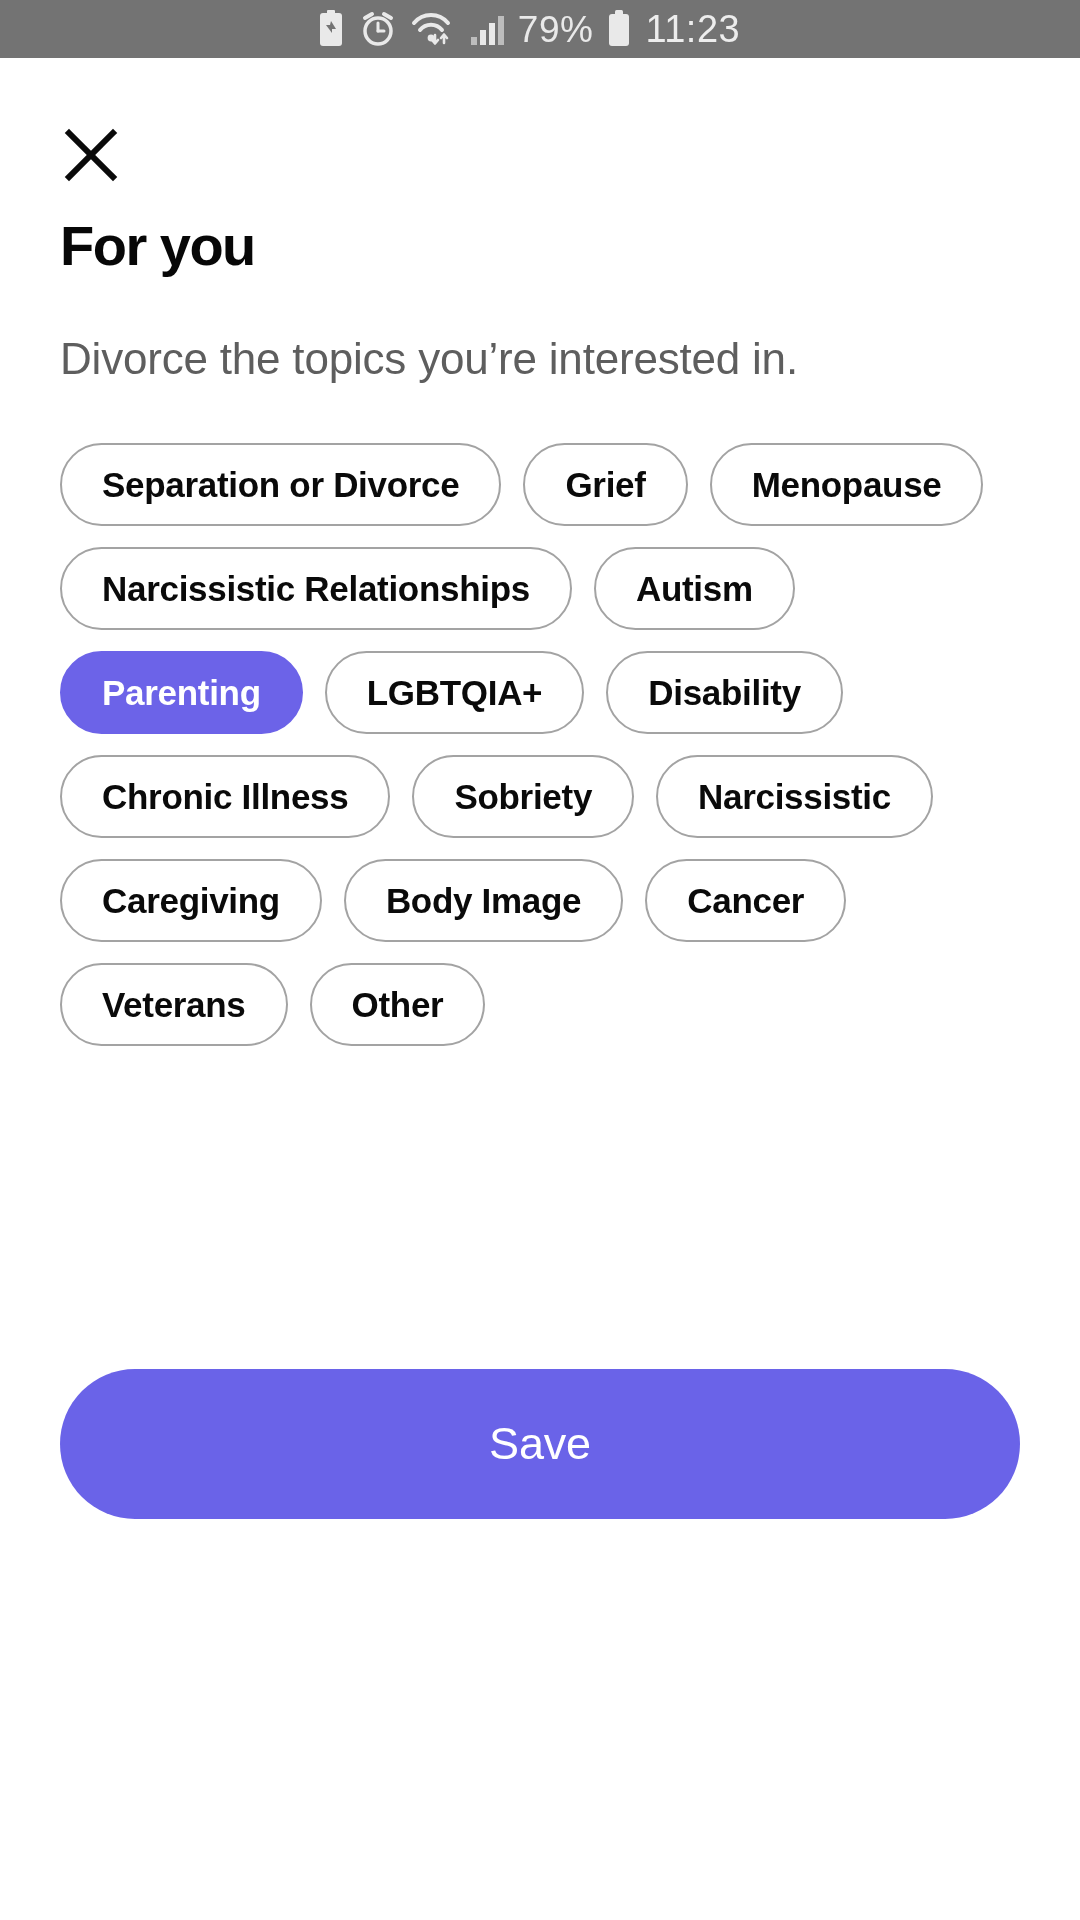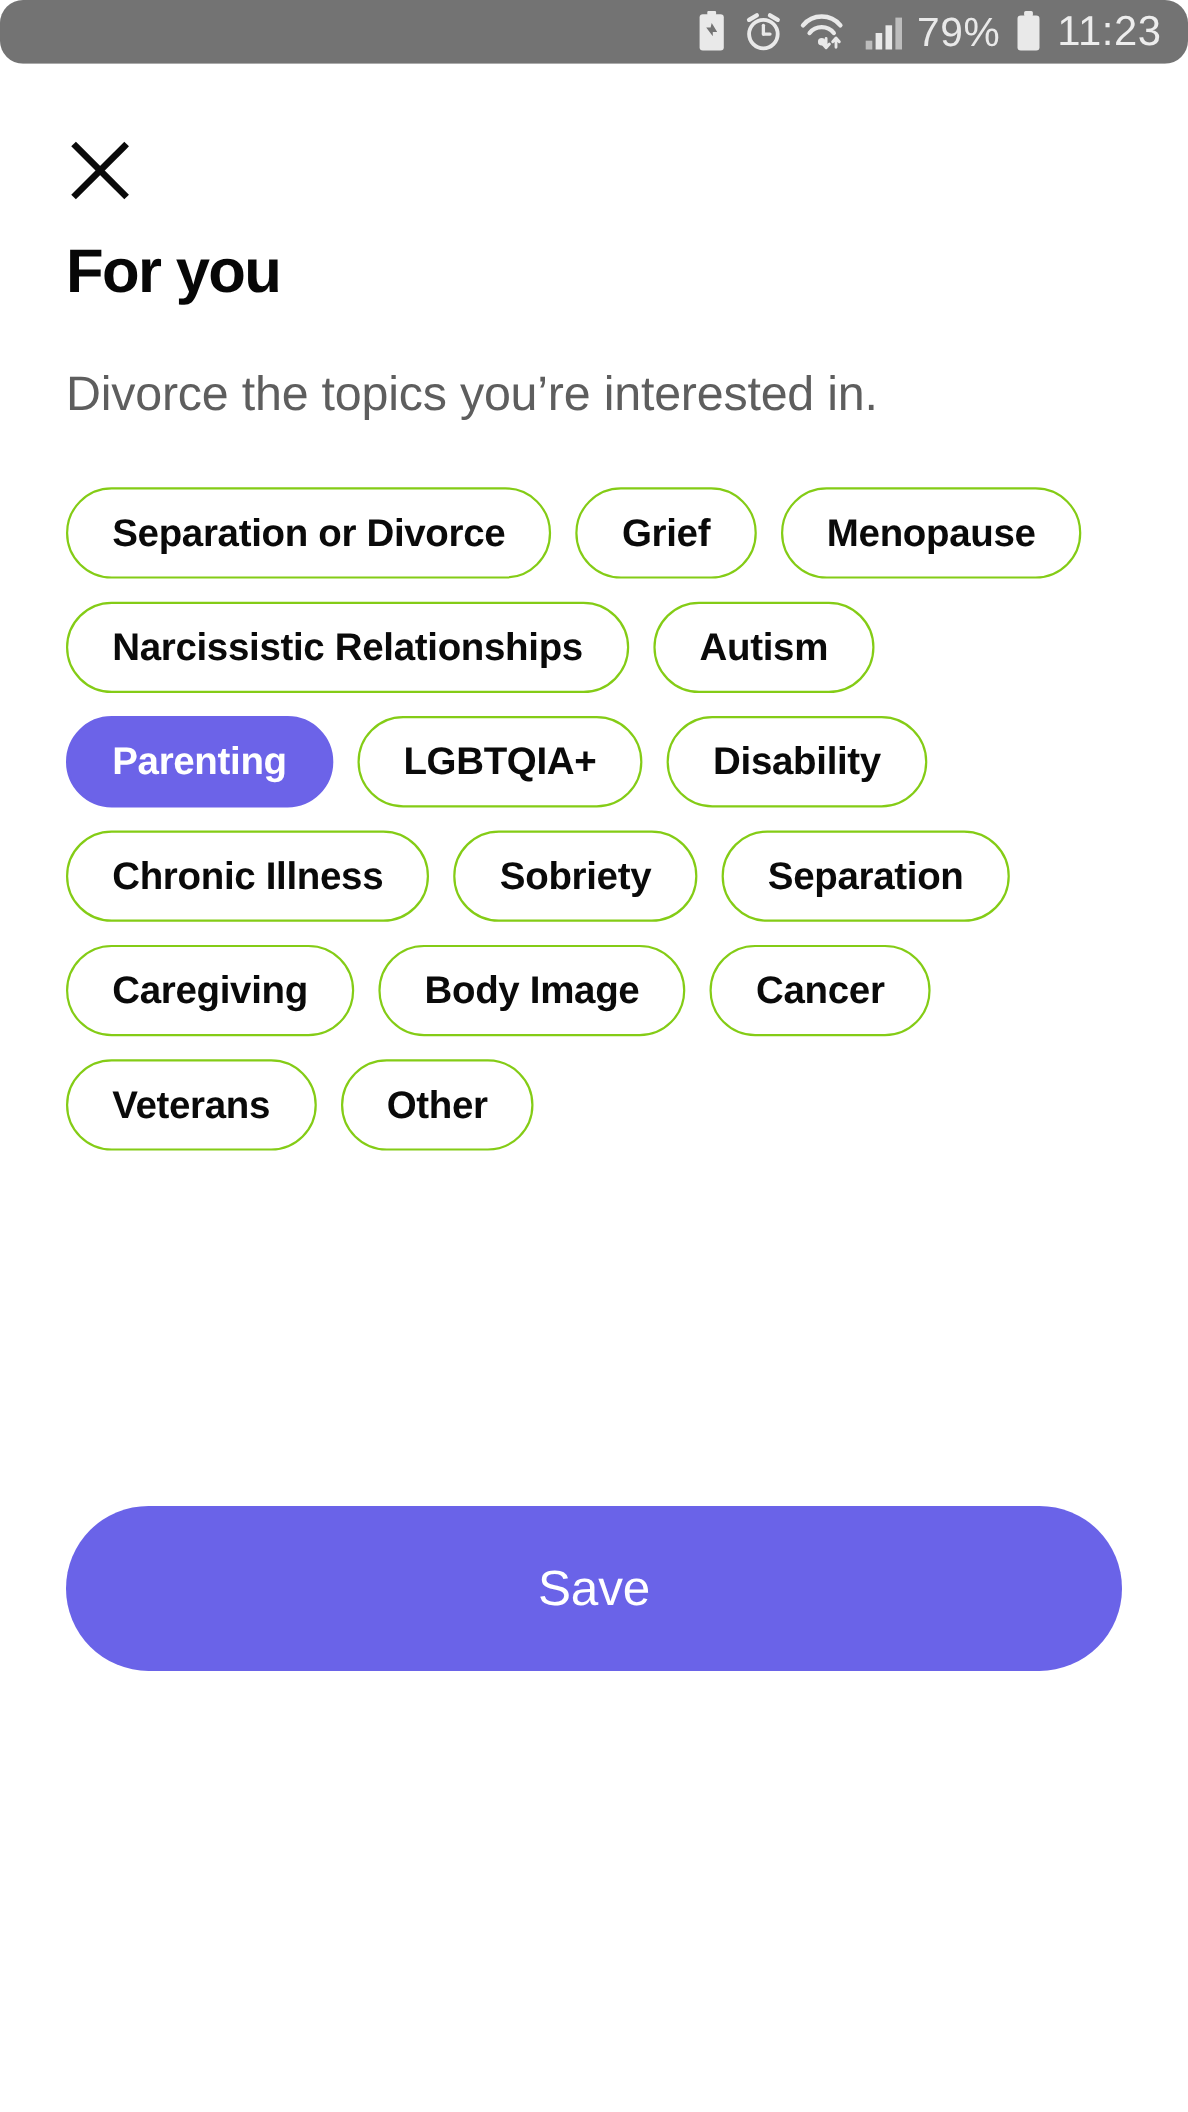--- a/index.html
+++ b/index.html
@@ -12,24 +12,23 @@
     overflow:hidden;
   }
 
   
   #status-bar {
     height:58px;
     width:100%;
     background:#737373;
     display:flex;
     align-items:center;
-    justify-content:flex-end;
+    justify-content:center;
     padding-right:24px;
     gap:14px;
-    border-radius:21px;
   }
   #status-bar .sb-icon {
     display:flex;
     align-items:center;
     justify-content:center;
   }
   #status-bar .sb-text {
     color:#e9e9e9;
     font-size:37px;
     font-weight:400;
@@ -95,21 +94,21 @@
     left:60px;
     right:60px;
     display:flex;
     flex-wrap:wrap;
     gap:21px 22px;
     align-content:flex-start;
   }
   .chip {
     height:83px;
     border-radius:48px;
-    border:2px solid #84cc16;
+    border:2px solid #a3a3a3;
     background:#ffffff;
     color:#0a0a0a;
     font-size:35px;
     font-weight:700;
     letter-spacing:-0.3px;
     display:inline-flex;
     align-items:center;
     justify-content:center;
     padding:0 40px;
     white-space:nowrap;
@@ -214,21 +213,21 @@
       <div class="chip">Separation or Divorce</div>
       <div class="chip">Grief</div>
       <div class="chip">Menopause</div>
       <div class="chip">Narcissistic Relationships</div>
       <div class="chip">Autism</div>
       <div class="chip selected">Parenting</div>
       <div class="chip">LGBTQIA+</div>
       <div class="chip">Disability</div>
       <div class="chip">Chronic Illness</div>
       <div class="chip">Sobriety</div>
-      <div class="chip">Separation</div>
+      <div class="chip">Narcissistic</div>
       <div class="chip">Caregiving</div>
       <div class="chip">Body Image</div>
       <div class="chip">Cancer</div>
       <div class="chip">Veterans</div>
       <div class="chip">Other</div>
     </div>
 
   <button id="save-button">Save</button>
 </div>
 

